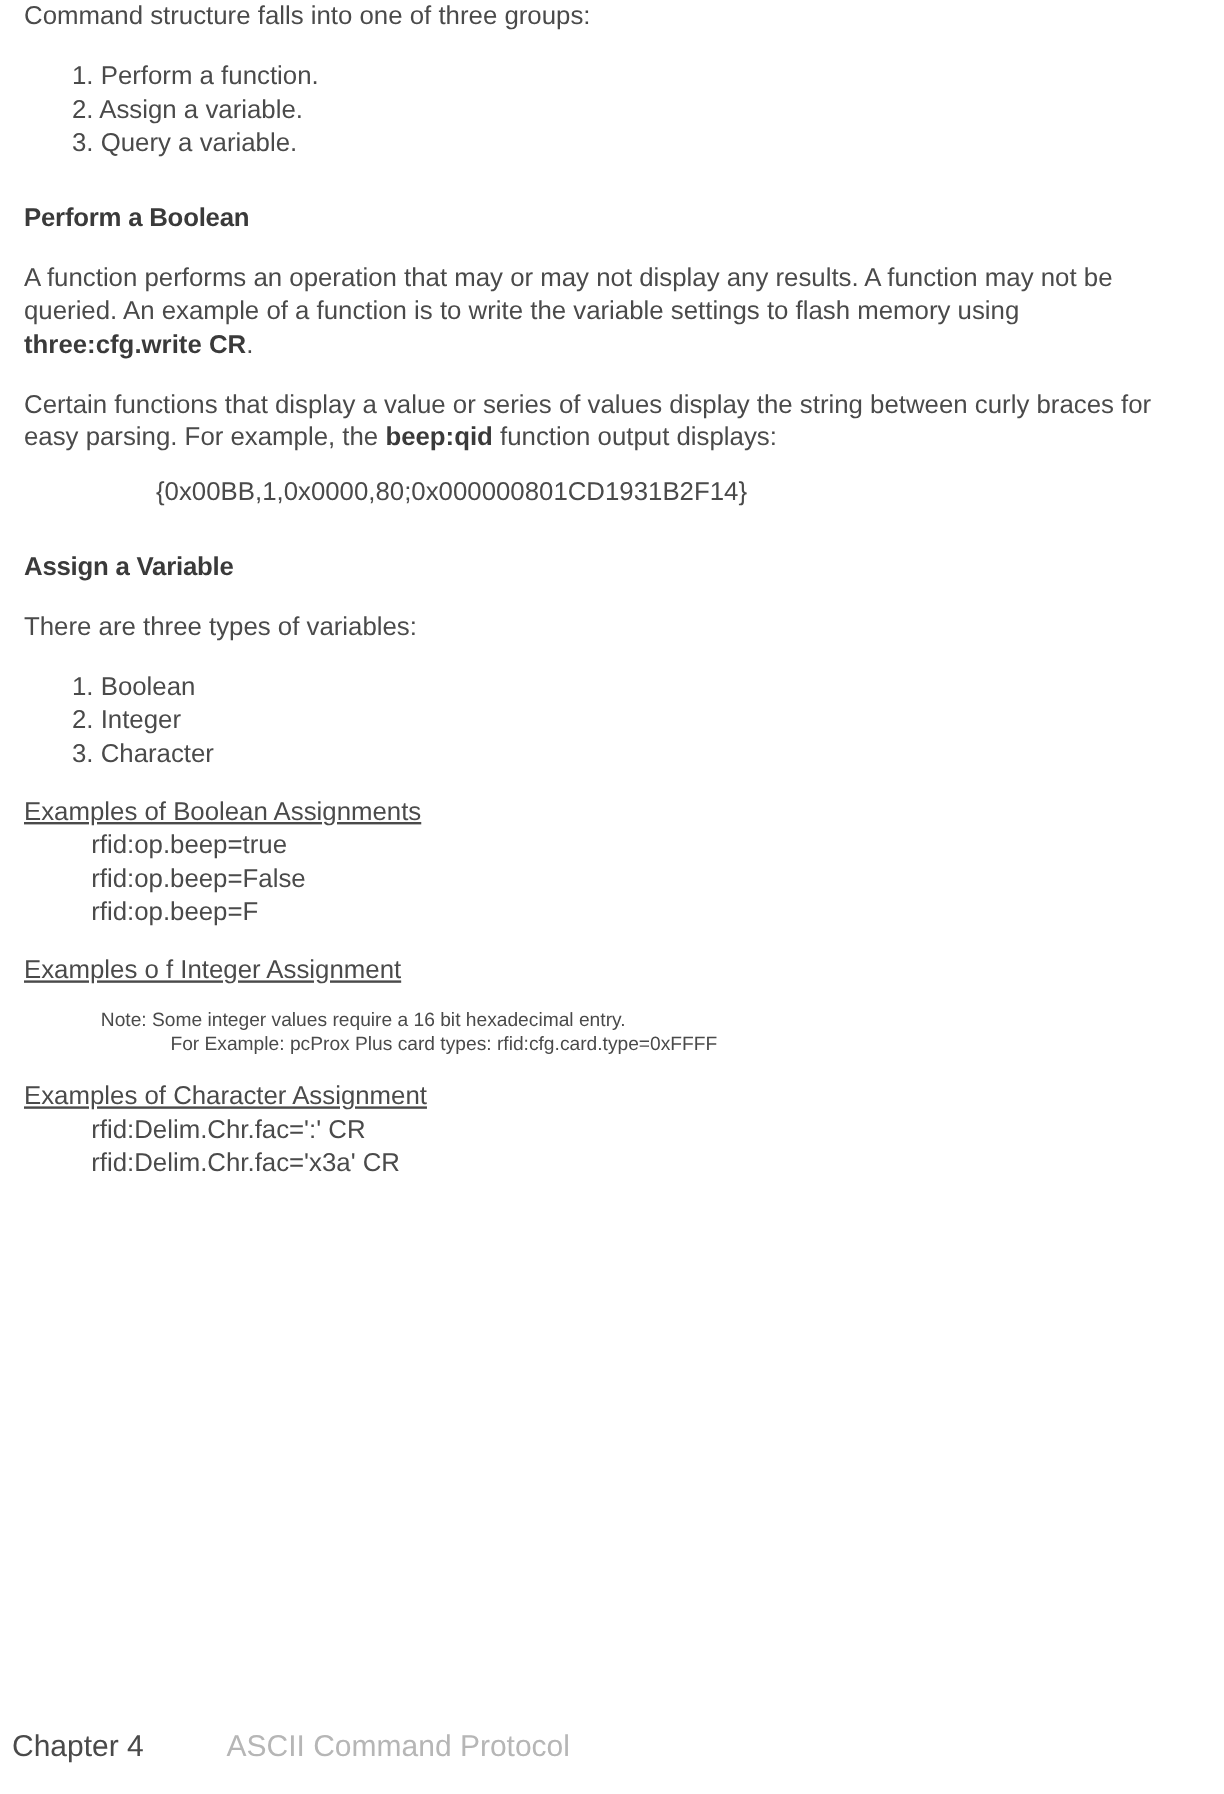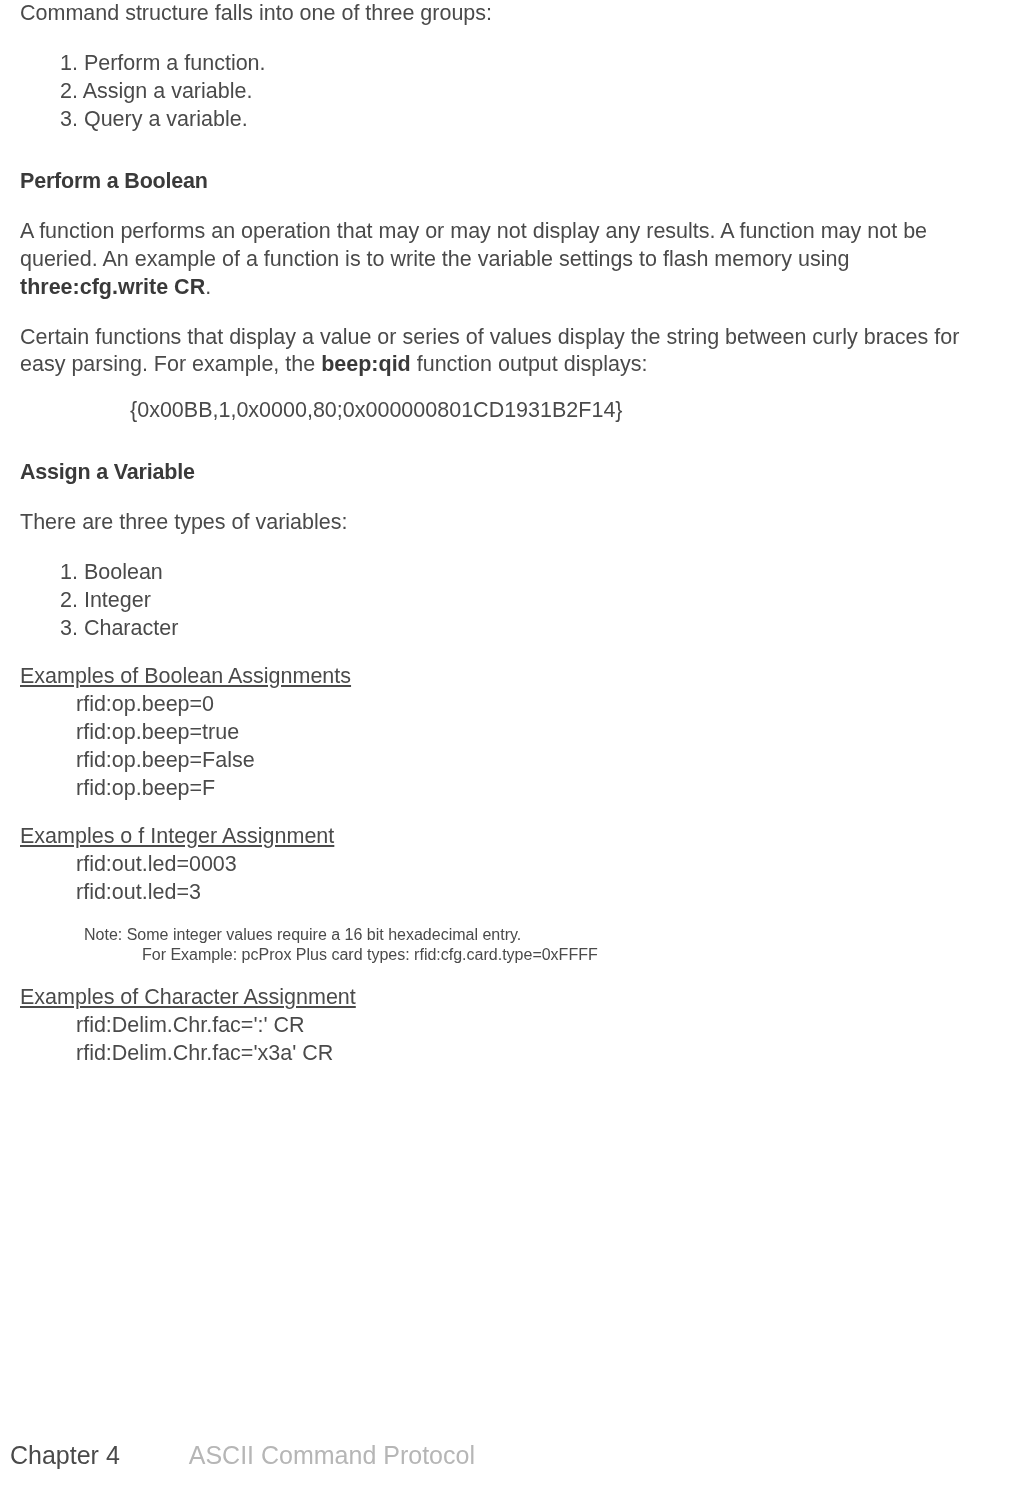--- a/index.html
+++ b/index.html
@@ -90,33 +90,28 @@
   <p class="para">There are three types of variables:</p>
 
   <div class="numlist" style="margin-bottom:20px;">
     <p class="item">1. Boolean</p>
     <p class="item">2. Integer</p>
     <p class="item">3. Character</p>
   </div>
 
   <p class="underline">Examples of Boolean Assignments</p>
   <div class="codeblock">
-    <p>rfid:op.beep=0</p>
     <p>rfid:op.beep=true</p>
     <p>rfid:op.beep=False</p>
     <p>rfid:op.beep=F</p>
   </div>
 
   <div class="spacer-sm"></div>
 
   <p class="underline">Examples o f Integer Assignment</p>
-  <div class="codeblock">
-    <p>rfid:out.led=0003</p>
-    <p>rfid:out.led=3</p>
-  </div>
 
   <div class="noteblock">
     <p>Note: Some integer values require a 16 bit hexadecimal entry.</p>
     <p class="line2">For Example: pcProx Plus card types: rfid:cfg.card.type=0xFFFF</p>
   </div>
 
   <p class="underline">Examples of Character Assignment</p>
   <div class="codeblock">
     <p>rfid:Delim.Chr.fac=':' CR</p>
     <p>rfid:Delim.Chr.fac='x3a' CR</p>

